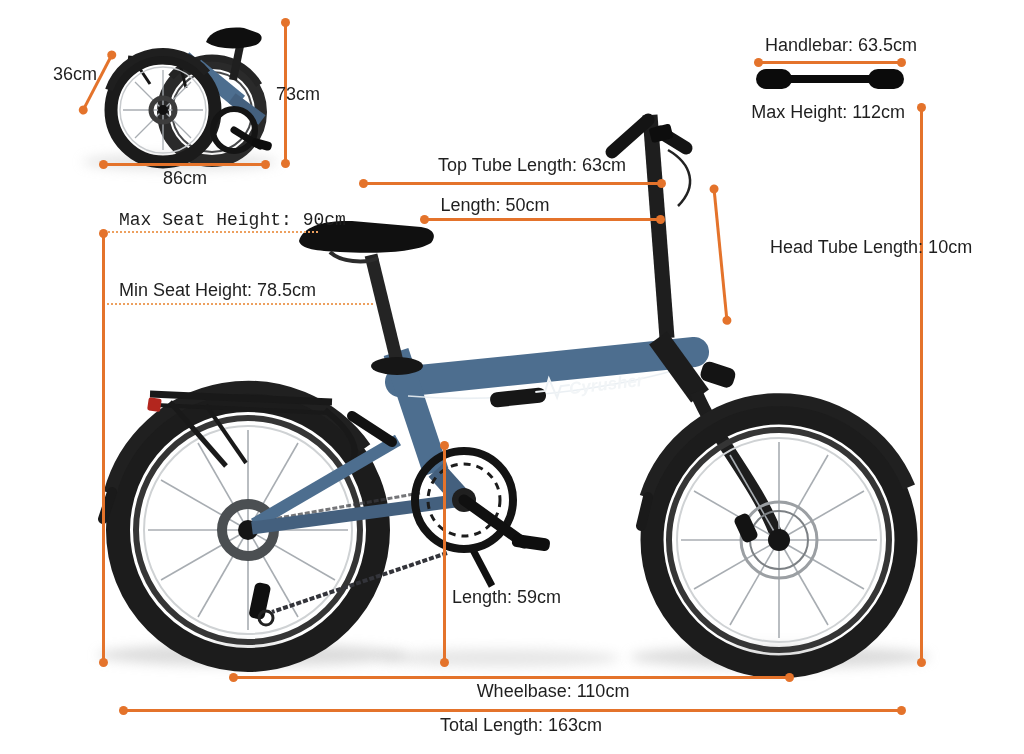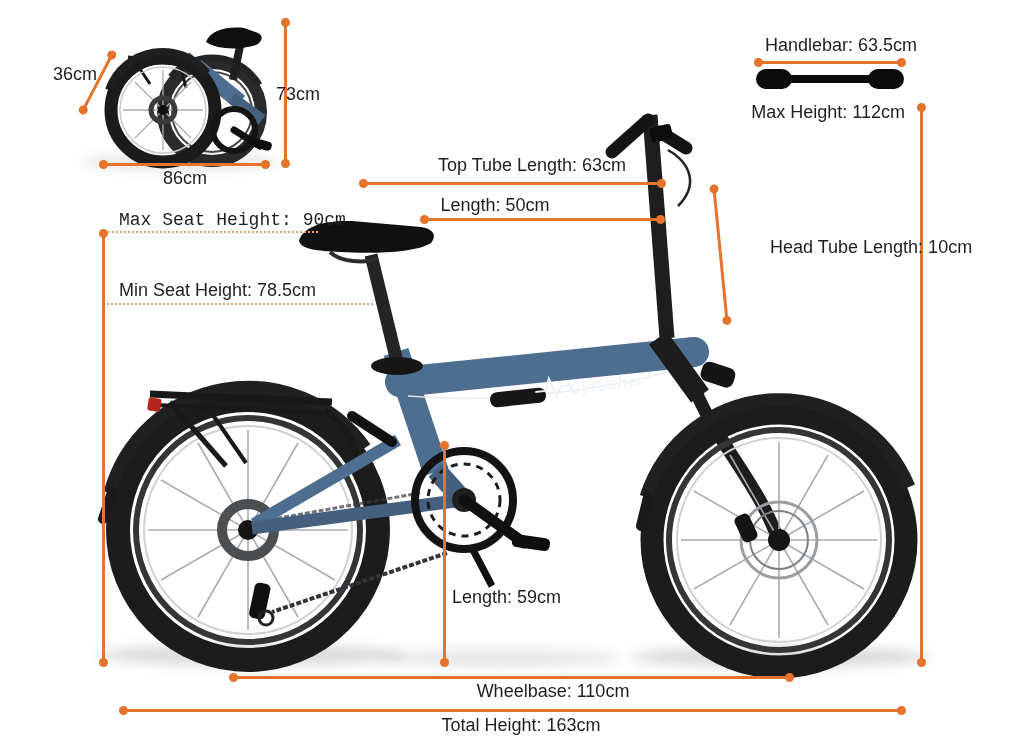--- a/index.html
+++ b/index.html
@@ -231,15 +231,15 @@
 
   <div class="lbl ctr" style="left:841px;top:37px;">Handlebar: 63.5cm</div>
   <div class="lbl rgt" style="left:905px;top:104px;">Max Height: 112cm</div>
   <div class="lbl ctr" style="left:532px;top:157px;">Top Tube Length: 63cm</div>
   <div class="lbl ctr" style="left:495px;top:197px;">Length: 50cm</div>
   <div class="lbl" style="left:770px;top:239px;">Head Tube Length: 10cm</div>
   <div class="lbl" style="left:119px;top:212px;font-family:Liberation Mono, monospace;">Max Seat Height: 90cm</div>
   <div class="lbl" style="left:119px;top:282px;">Min Seat Height: 78.5cm</div>
   <div class="lbl" style="left:452px;top:589px;">Length: 59cm</div>
   <div class="lbl ctr" style="left:517px;top:683px;margin-left:36px;">Wheelbase: 110cm</div>
-  <div class="lbl ctr" style="left:521px;top:717px;">Total Height: 163cm</div>
+  <div class="lbl ctr" style="left:521px;top:717px;">Total Length: 163cm</div>
 
 </div>
 
 </body></html>

